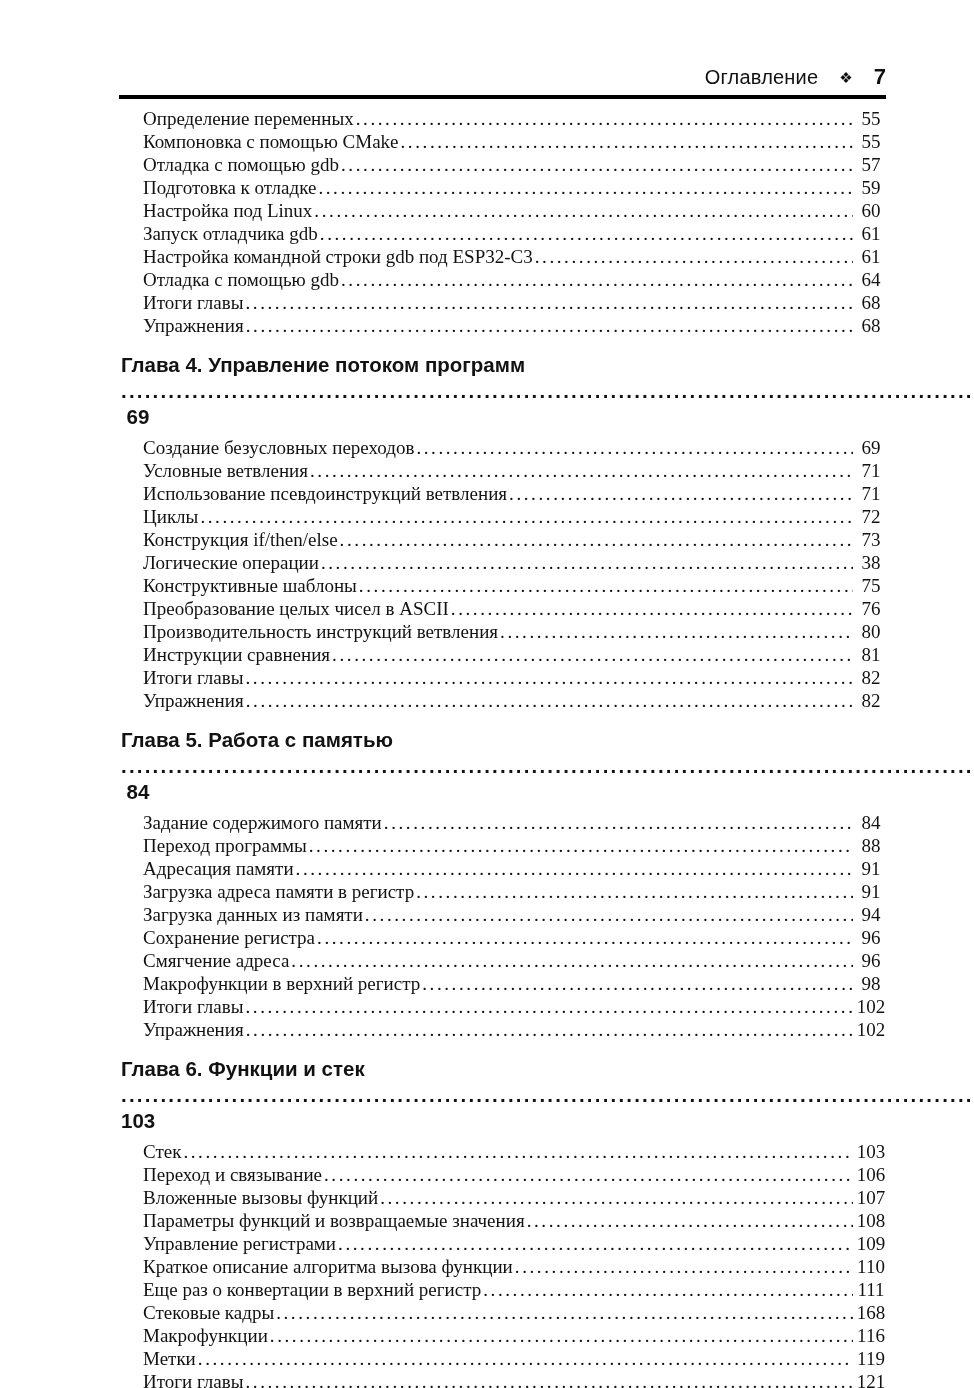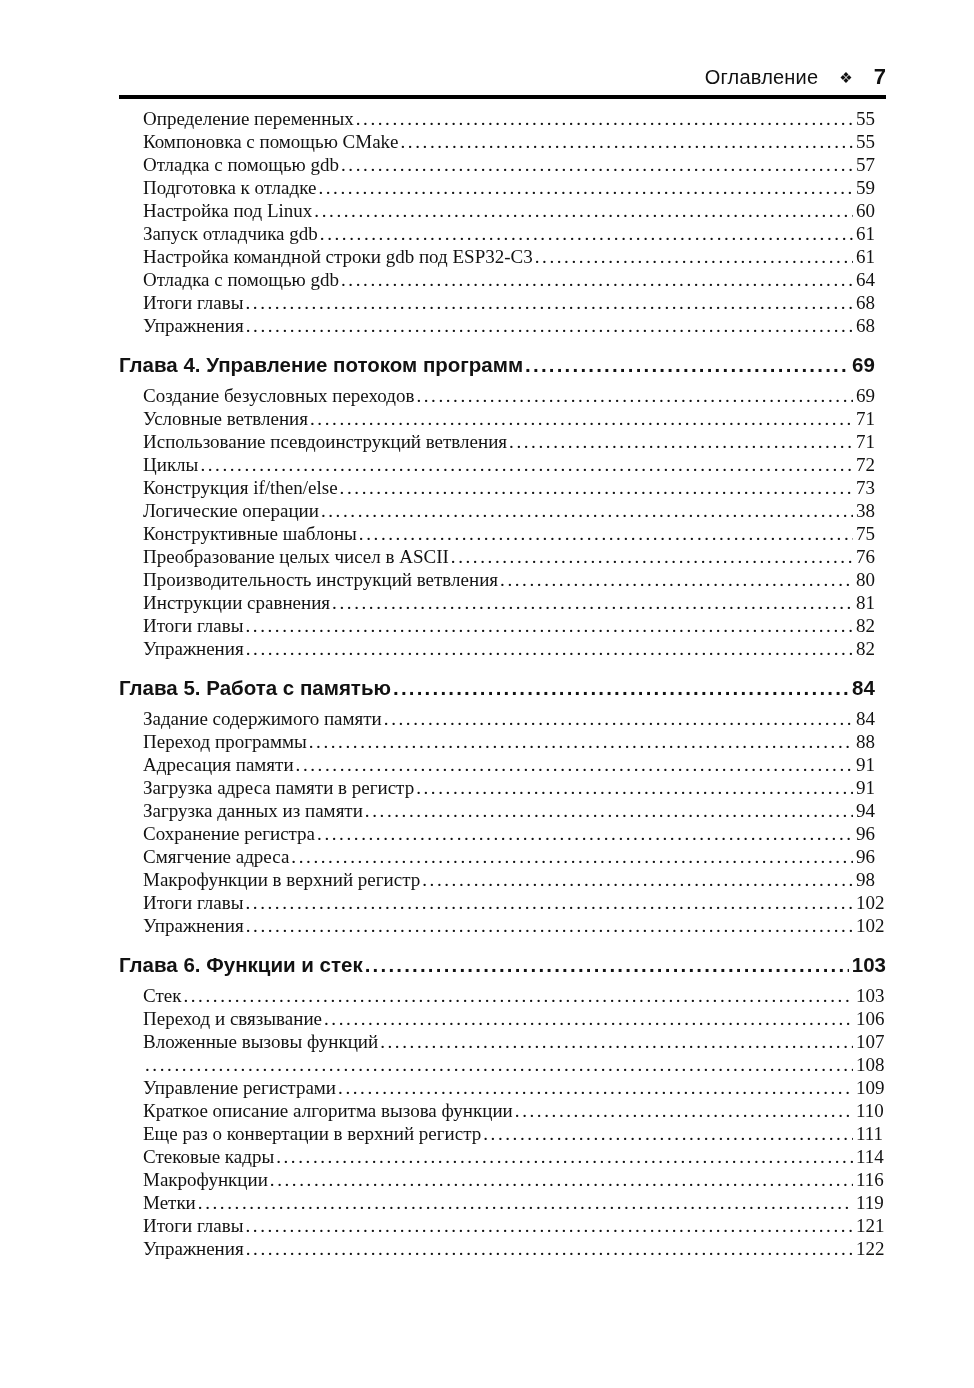--- a/index.html
+++ b/index.html
@@ -70,29 +70,30 @@
     margin: 0 3px 0 2px;
     min-width: 20px;
   }
   .row .dots::after {
     content: "................................................................................................................................................................................................................";
     letter-spacing: 2.6px;
   }
   .row .pn {
     flex: 0 0 auto;
     min-width: 30px;
-    text-align: left;
+    text-align: center;
   }
   .row.chapter {
     font-family: "Liberation Sans", sans-serif;
     font-weight: 700;
     font-size: 20.5px;
     line-height: 26px;
     margin-top: 15px;
     margin-bottom: 6px;
+    flex-direction: column;
   }
   .row.chapter .dots::after {
     letter-spacing: 2.2px;
   }
   .row.chapter .pn {
     min-width: 34px;
   }
 </style>
 </head>
 <body>
@@ -289,20 +290,21 @@
         <span class="title">Переход и связывание</span>
         <span class="dots"></span>
         <span class="pn">106</span>
       </div>
       <div class="row sub">
         <span class="title">Вложенные вызовы функций</span>
         <span class="dots"></span>
         <span class="pn">107</span>
       </div>
       <div class="row sub">
+        <span class="title">Параметры функций и возвращаемые значения</span>
         <span class="dots"></span>
         <span class="pn">108</span>
       </div>
       <div class="row sub">
         <span class="title">Управление регистрами</span>
         <span class="dots"></span>
         <span class="pn">109</span>
       </div>
       <div class="row sub">
         <span class="title">Краткое описание алгоритма вызова функции</span>
@@ -310,21 +312,21 @@
         <span class="pn">110</span>
       </div>
       <div class="row sub">
         <span class="title">Еще раз о конвертации в верхний регистр</span>
         <span class="dots"></span>
         <span class="pn">111</span>
       </div>
       <div class="row sub">
         <span class="title">Стековые кадры</span>
         <span class="dots"></span>
-        <span class="pn">114</span>
+        <span class="pn">168</span>
       </div>
       <div class="row sub">
         <span class="title">Макрофункции</span>
         <span class="dots"></span>
         <span class="pn">116</span>
       </div>
       <div class="row sub">
         <span class="title">Метки</span>
         <span class="dots"></span>
         <span class="pn">119</span>

